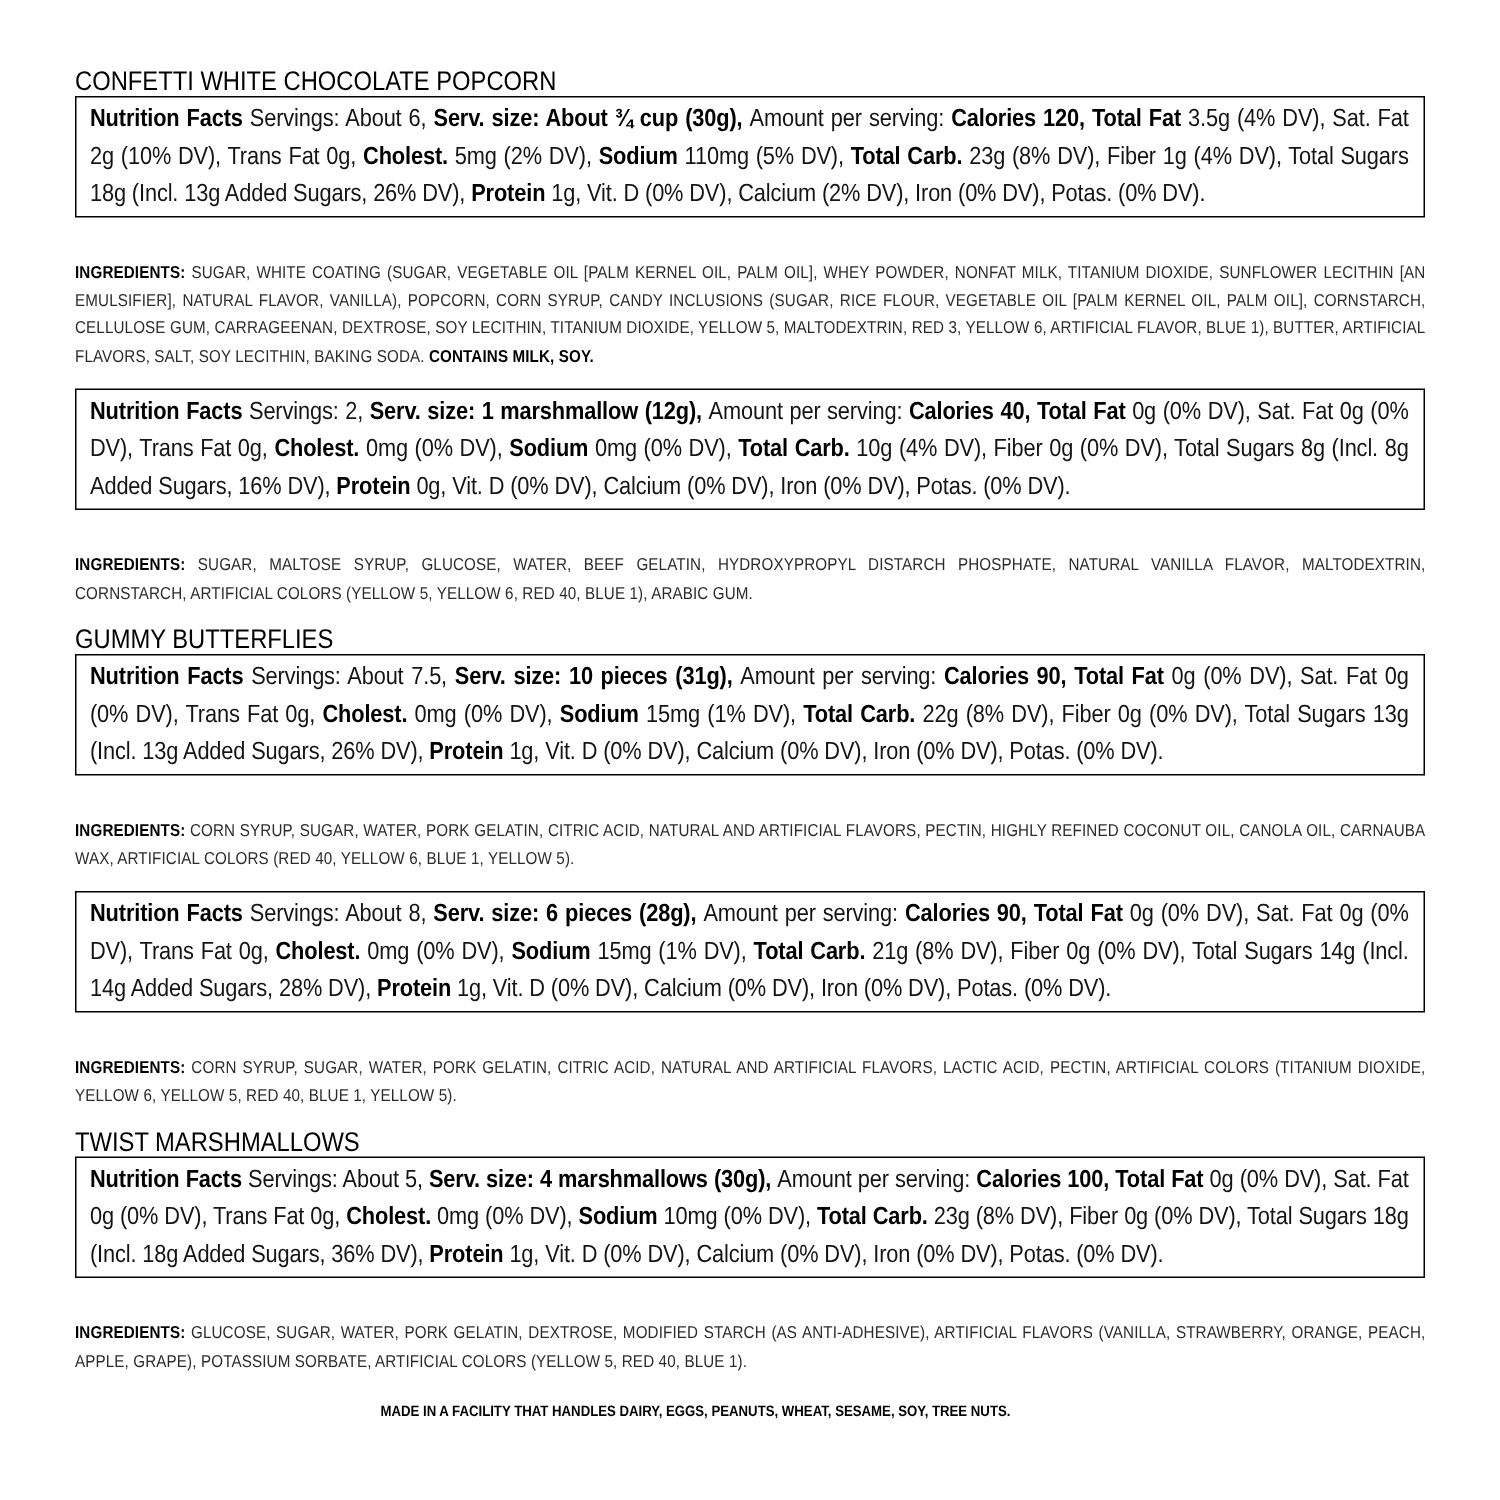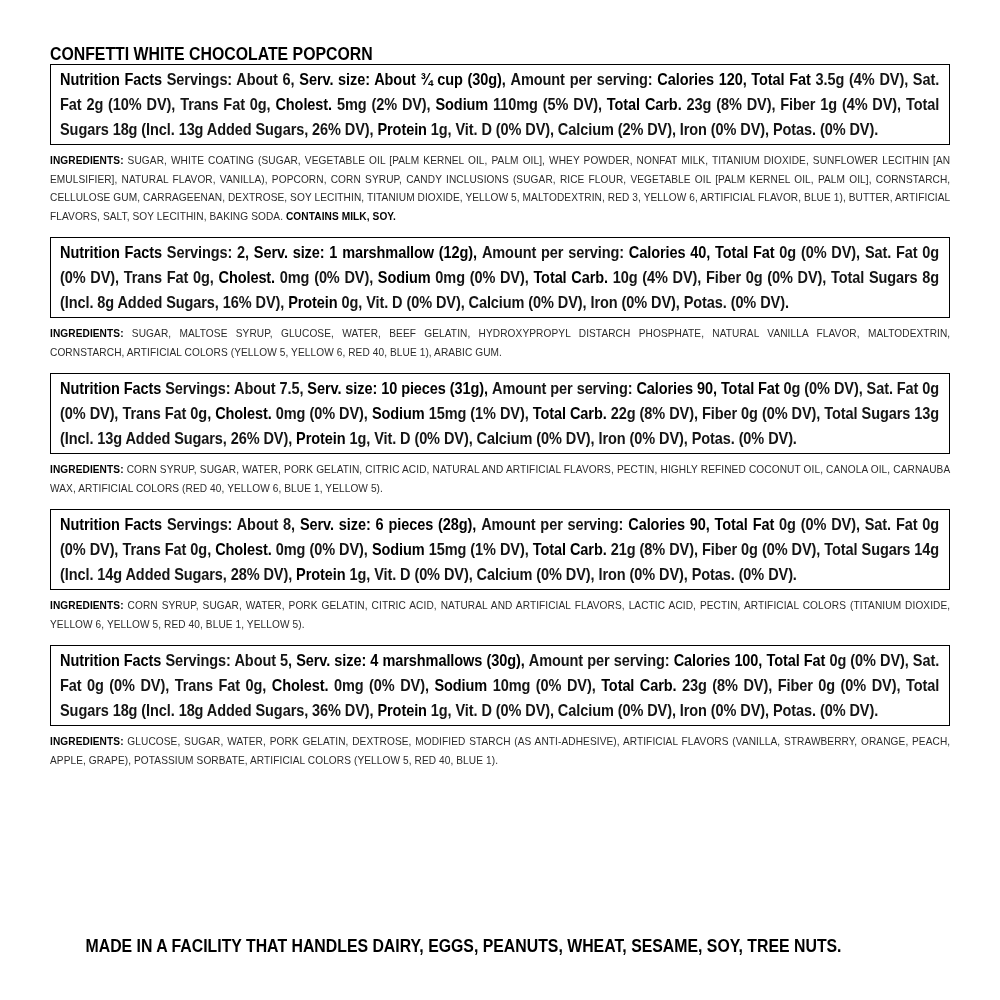--- a/index.html
+++ b/index.html
@@ -16,38 +16,37 @@
   main {
     position: absolute;
     left: 50px;
     top: 45px;
     width: 900px;
   }
   .product { margin: 0; }
   h2 {
     font-size: 18px;
     line-height: 18px;
-    font-weight: bold;
+    font-weight: normal;
     color: #000;
     margin: 0 0 1px 0;
     white-space: nowrap;
     letter-spacing: 0px;
   }
   h2 .squeeze {
     display: inline-block;
     transform: scaleX(0.88);
     transform-origin: 0 50%;
   }
   .nbox {
     border: 1.5px solid #000;
     padding: 2px 9px;
-    margin: 0 0 6px 0;
+    margin: 0 0 28px 0;
     overflow: hidden;
     height: 75px;
-    font-weight: bold;
   }
   .ntext {
     margin: 0;
     font-size: 16.5px;
     line-height: 25px;
     width: 999px;
     transform: scaleX(0.88);
     transform-origin: 0 0;
     text-align: justify;
     letter-spacing: -0.1px;
@@ -64,21 +63,21 @@
     text-align: justify;
     letter-spacing: 0.1px;
     color: #2b2b2b;
   }
   .footer {
     position: absolute;
     top: 936px;
     left: 0;
     width: 928px;
     text-align: center;
-    font-size: 18px;
+    font-size: 10px;
     font-weight: bold;
     color: #000;
   }
   .footer .squeeze {
     display: inline-block;
     transform: scaleX(0.88);
     transform-origin: 50% 50%;
     white-space: nowrap;
   }
 </style>
@@ -96,34 +95,36 @@
   </section>
 
   <section class="product">
     <div class="nbox">
       <p class="ntext"><b>Nutrition Facts </b><span>Servings: 2, </span><b>Serv. size: 1 marshmallow (12g), </b><span>Amount per serving: </span><b>Calories 40, Total Fat </b><span>0g (0% DV), Sat. Fat 0g (0% DV), Trans Fat 0g, </span><b>Cholest. </b><span>0mg (0% DV), </span><b>Sodium </b><span>0mg (0% DV), </span><b>Total Carb. </b><span>10g (4% DV), Fiber 0g (0% DV), Total Sugars 8g (Incl. 8g Added Sugars, 16% DV), </span><b>Protein </b><span>0g, Vit. D (0% DV), Calcium (0% DV), Iron (0% DV), Potas. (0% DV).</span></p>
     </div>
     <p class="ing"><b>INGREDIENTS: </b><span>SUGAR, MALTOSE SYRUP, GLUCOSE, WATER, BEEF GELATIN, HYDROXYPROPYL DISTARCH PHOSPHATE, NATURAL VANILLA FLAVOR, MALTODEXTRIN, CORNSTARCH, ARTIFICIAL COLORS (YELLOW 5, YELLOW 6, RED 40, BLUE 1), ARABIC GUM.</span></p>
   </section>
 
   <section class="product">
+    <h2><span class="squeeze">GUMMY BUTTERFLIES</span></h2>
     <div class="nbox">
       <p class="ntext"><b>Nutrition Facts </b><span>Servings: About 7.5, </span><b>Serv. size: 10 pieces (31g), </b><span>Amount per serving: </span><b>Calories 90, Total Fat </b><span>0g (0% DV), Sat. Fat 0g (0% DV), Trans Fat 0g, </span><b>Cholest. </b><span>0mg (0% DV), </span><b>Sodium </b><span>15mg (1% DV), </span><b>Total Carb. </b><span>22g (8% DV), Fiber 0g (0% DV), Total Sugars 13g (Incl. 13g Added Sugars, 26% DV), </span><b>Protein </b><span>1g, Vit. D (0% DV), Calcium (0% DV), Iron (0% DV), Potas. (0% DV).</span></p>
     </div>
     <p class="ing"><b>INGREDIENTS: </b><span>CORN SYRUP, SUGAR, WATER, PORK GELATIN, CITRIC ACID, NATURAL AND ARTIFICIAL FLAVORS, PECTIN, HIGHLY REFINED COCONUT OIL, CANOLA OIL, CARNAUBA WAX, ARTIFICIAL COLORS (RED 40, YELLOW 6, BLUE 1, YELLOW 5).</span></p>
   </section>
 
   <section class="product">
     <div class="nbox">
       <p class="ntext"><b>Nutrition Facts </b><span>Servings: About 8, </span><b>Serv. size: 6 pieces (28g), </b><span>Amount per serving: </span><b>Calories 90, Total Fat </b><span>0g (0% DV), Sat. Fat 0g (0% DV), Trans Fat 0g, </span><b>Cholest. </b><span>0mg (0% DV), </span><b>Sodium </b><span>15mg (1% DV), </span><b>Total Carb. </b><span>21g (8% DV), Fiber 0g (0% DV), Total Sugars 14g (Incl. 14g Added Sugars, 28% DV), </span><b>Protein </b><span>1g, Vit. D (0% DV), Calcium (0% DV), Iron (0% DV), Potas. (0% DV).</span></p>
     </div>
     <p class="ing"><b>INGREDIENTS: </b><span>CORN SYRUP, SUGAR, WATER, PORK GELATIN, CITRIC ACID, NATURAL AND ARTIFICIAL FLAVORS, LACTIC ACID, PECTIN, ARTIFICIAL COLORS (TITANIUM DIOXIDE, YELLOW 6, YELLOW 5, RED 40, BLUE 1, YELLOW 5).</span></p>
   </section>
 
   <section class="product">
+    <h2><span class="squeeze">TWIST MARSHMALLOWS</span></h2>
     <div class="nbox">
       <p class="ntext"><b>Nutrition Facts </b><span>Servings: About 5, </span><b>Serv. size: 4 marshmallows (30g), </b><span>Amount per serving: </span><b>Calories 100, Total Fat </b><span>0g (0% DV), Sat. Fat 0g (0% DV), Trans Fat 0g, </span><b>Cholest. </b><span>0mg (0% DV), </span><b>Sodium </b><span>10mg (0% DV), </span><b>Total Carb. </b><span>23g (8% DV), Fiber 0g (0% DV), Total Sugars 18g (Incl. 18g Added Sugars, 36% DV), </span><b>Protein </b><span>1g, Vit. D (0% DV), Calcium (0% DV), Iron (0% DV), Potas. (0% DV).</span></p>
     </div>
     <p class="ing"><b>INGREDIENTS: </b><span>GLUCOSE, SUGAR, WATER, PORK GELATIN, DEXTROSE, MODIFIED STARCH (AS ANTI-ADHESIVE), ARTIFICIAL FLAVORS (VANILLA, STRAWBERRY, ORANGE, PEACH, APPLE, GRAPE), POTASSIUM SORBATE, ARTIFICIAL COLORS (YELLOW 5, RED 40, BLUE 1).</span></p>
   </section>
 </div>
 </main>
 
 <div class="footer">
   <span class="squeeze">MADE IN A FACILITY THAT HANDLES DAIRY, EGGS, PEANUTS, WHEAT, SESAME, SOY, TREE NUTS.</span>

